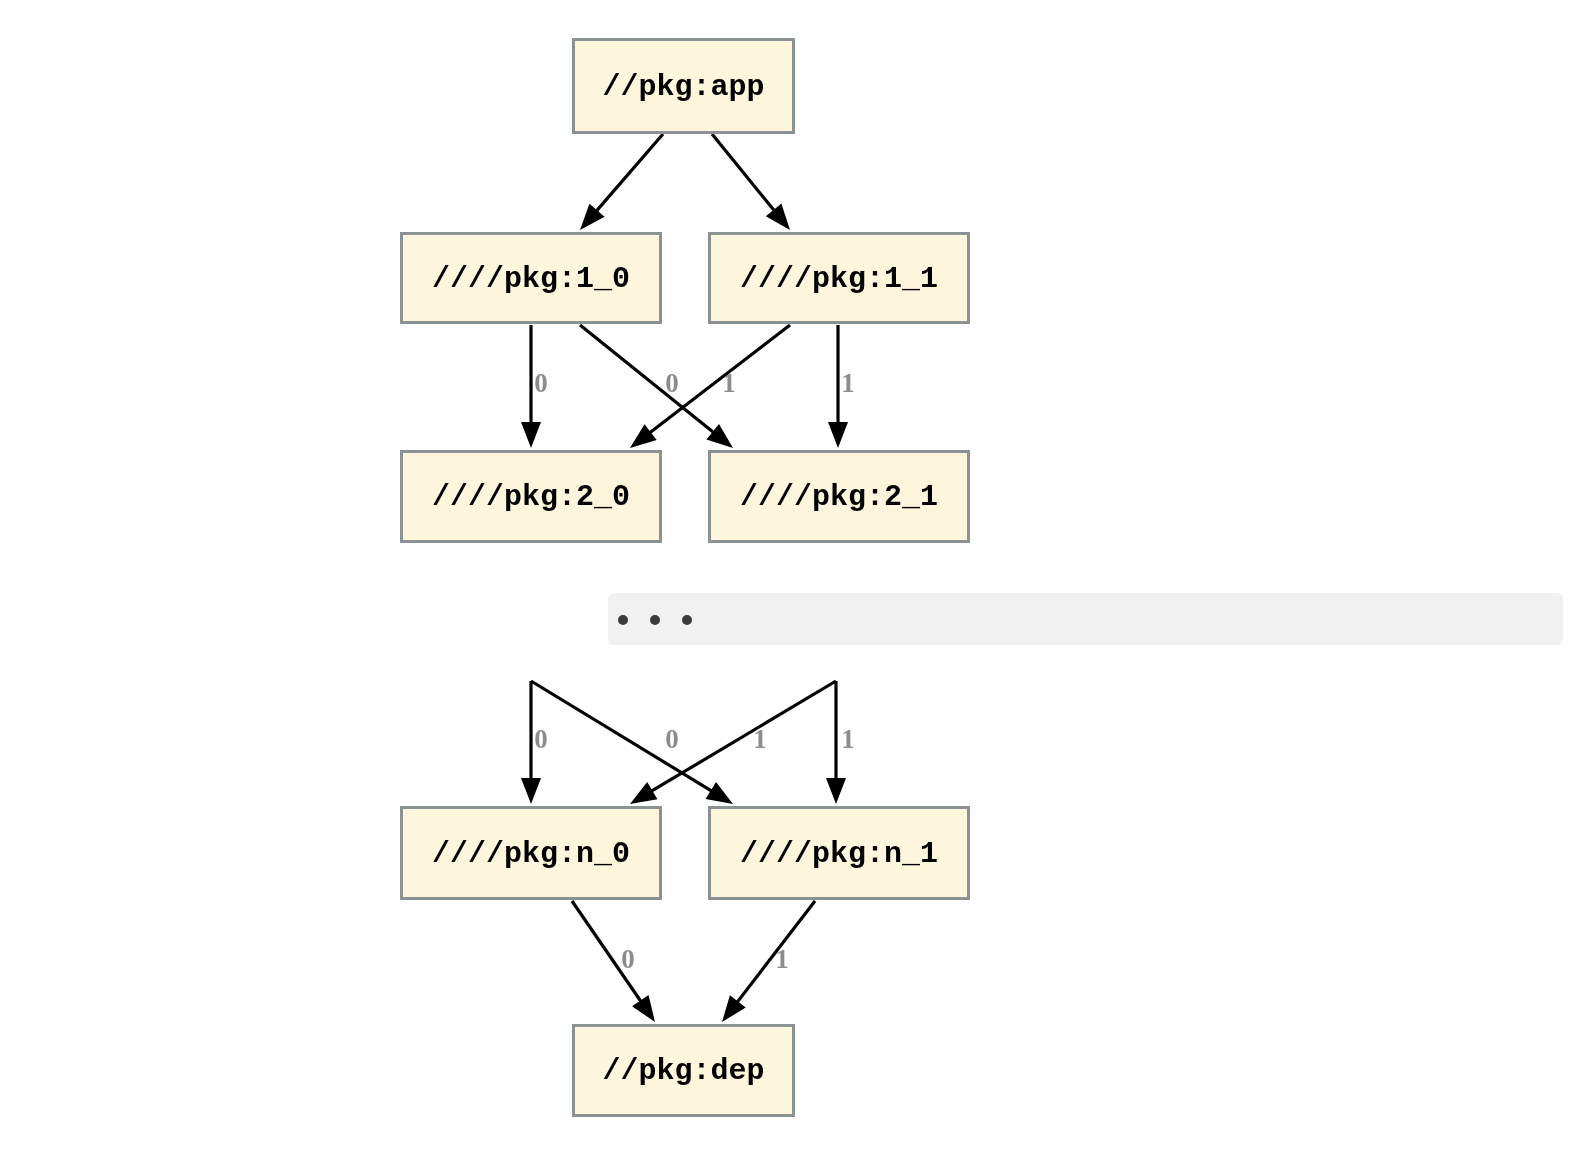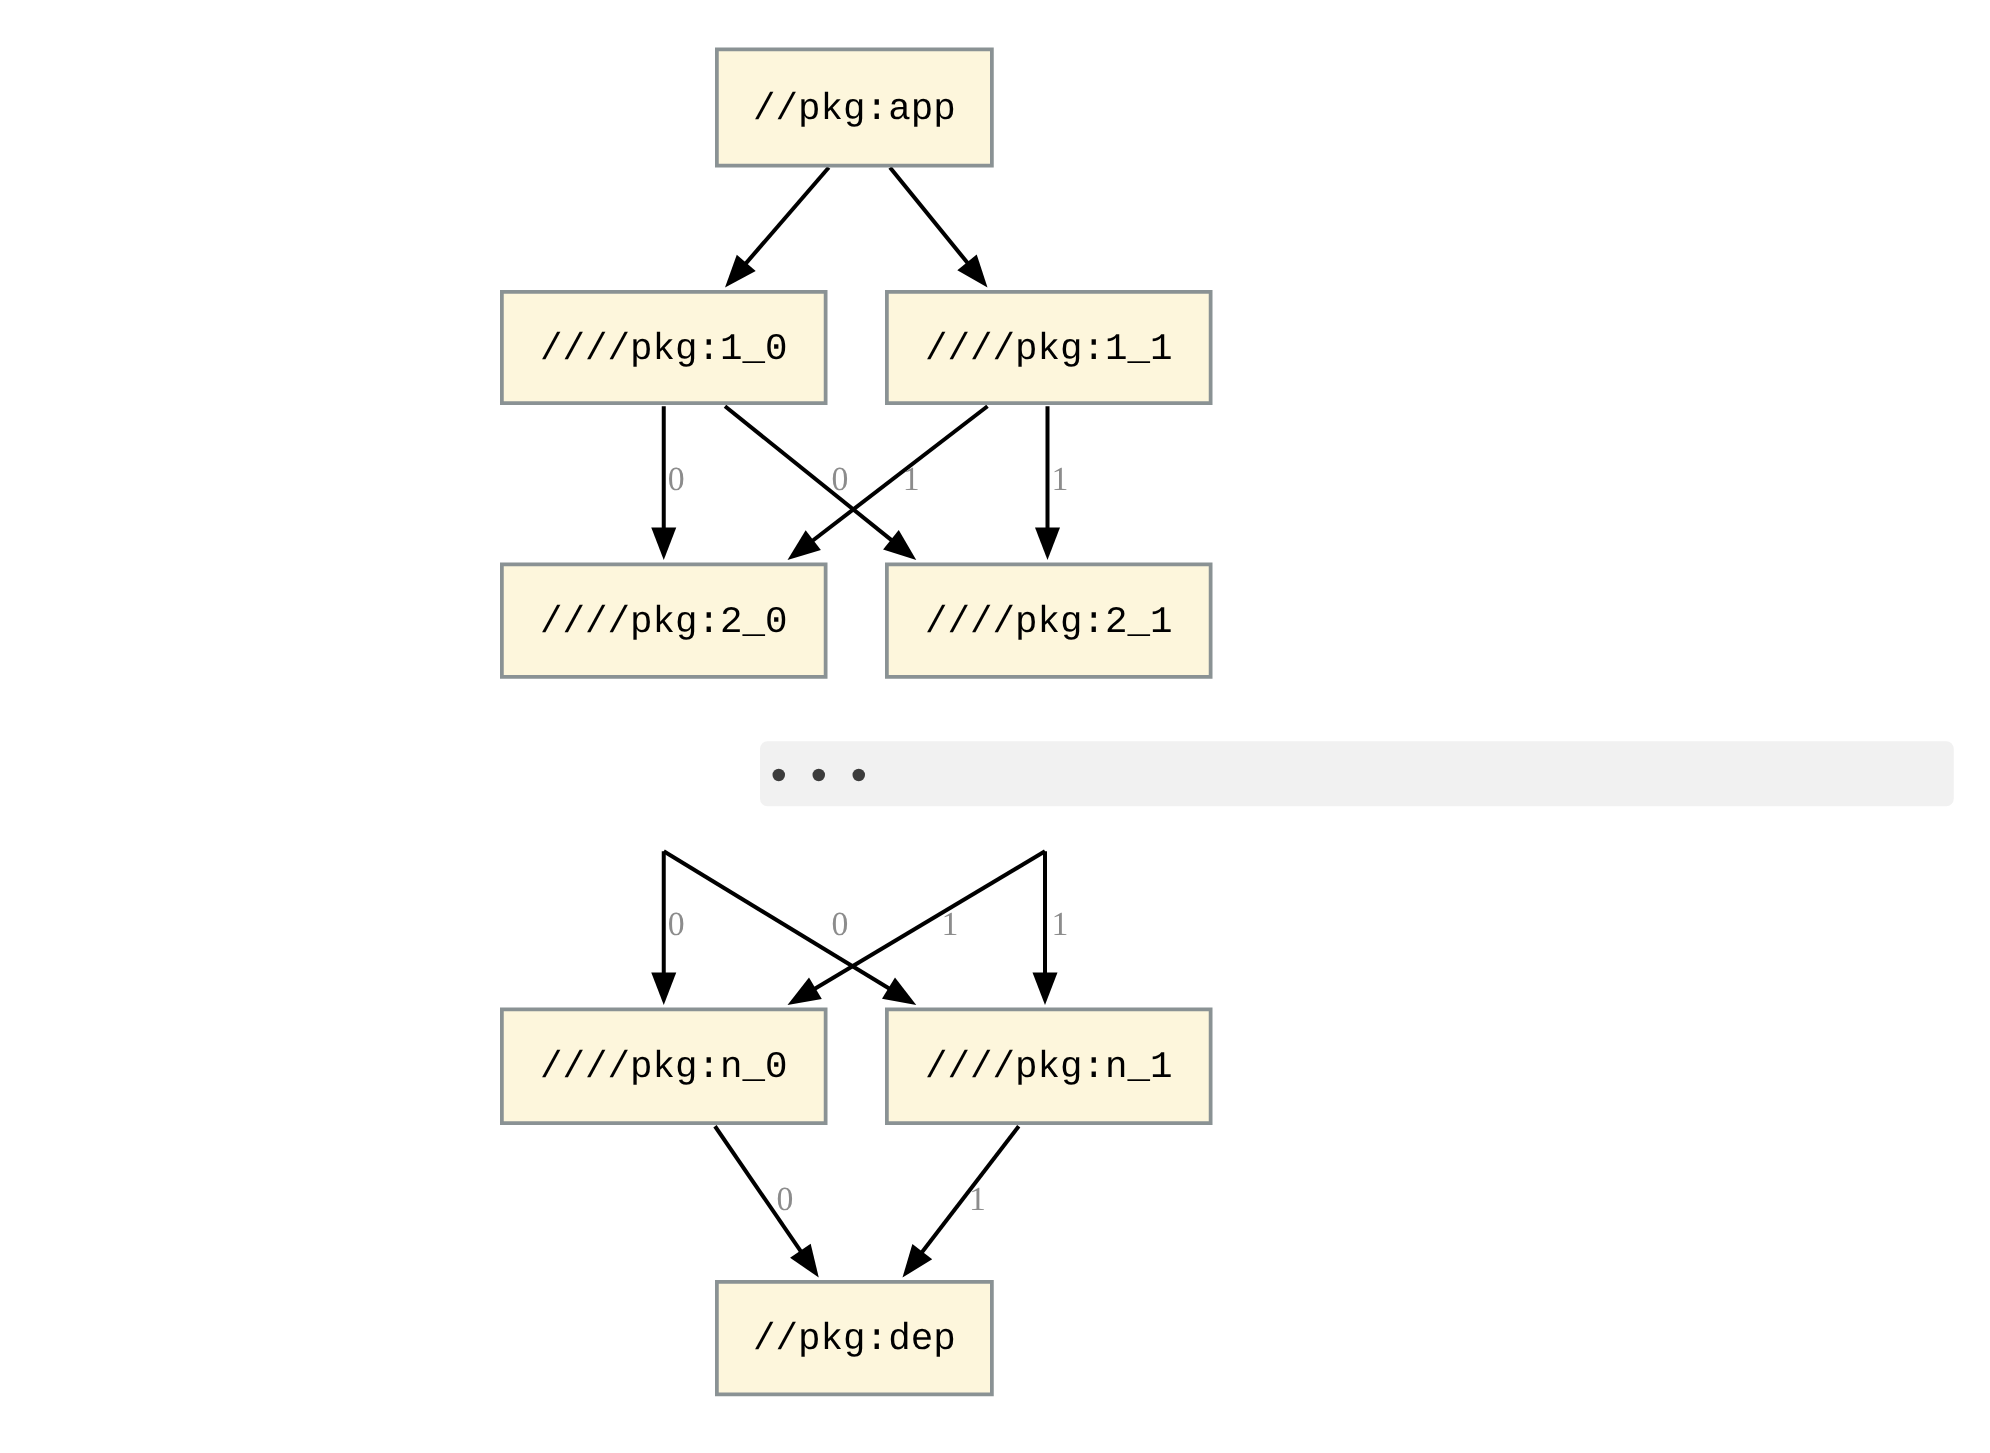--- a/index.html
+++ b/index.html
@@ -10,20 +10,21 @@
   body {
     width: 1592px;
     height: 1162px;
     font-family: "Liberation Mono", monospace;
     overflow: hidden;
   }
   #graph-root {
     position: relative;
     width: 1272px;
     height: 1162px;
+    font-weight: bold;
   }
   svg#graph-svg {
     position: absolute;
     top: 0;
     left: 0;
     width: 1592px;
     height: 1162px;
     display: block;
   }
   .node-rect {

